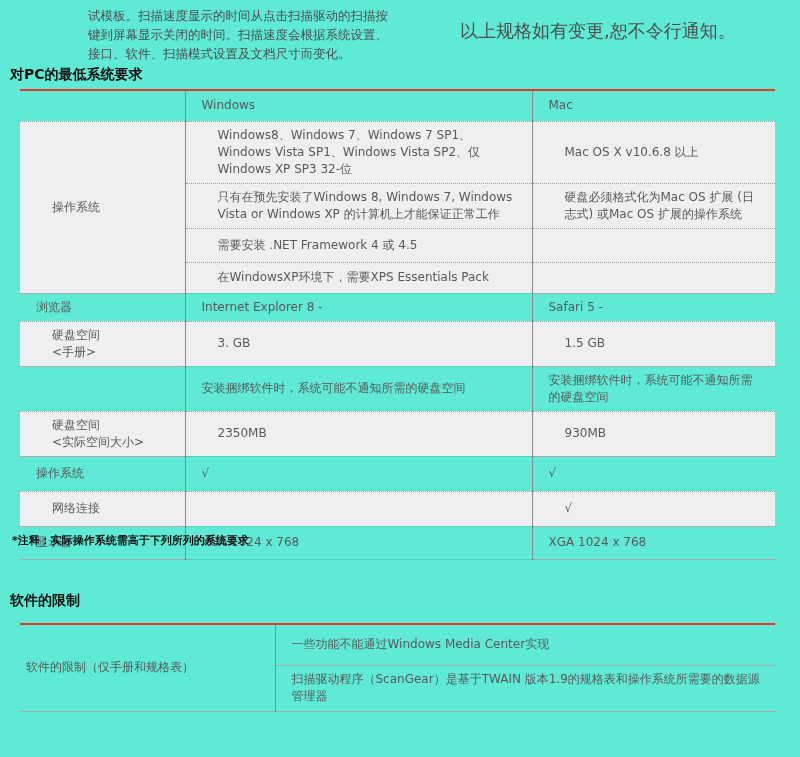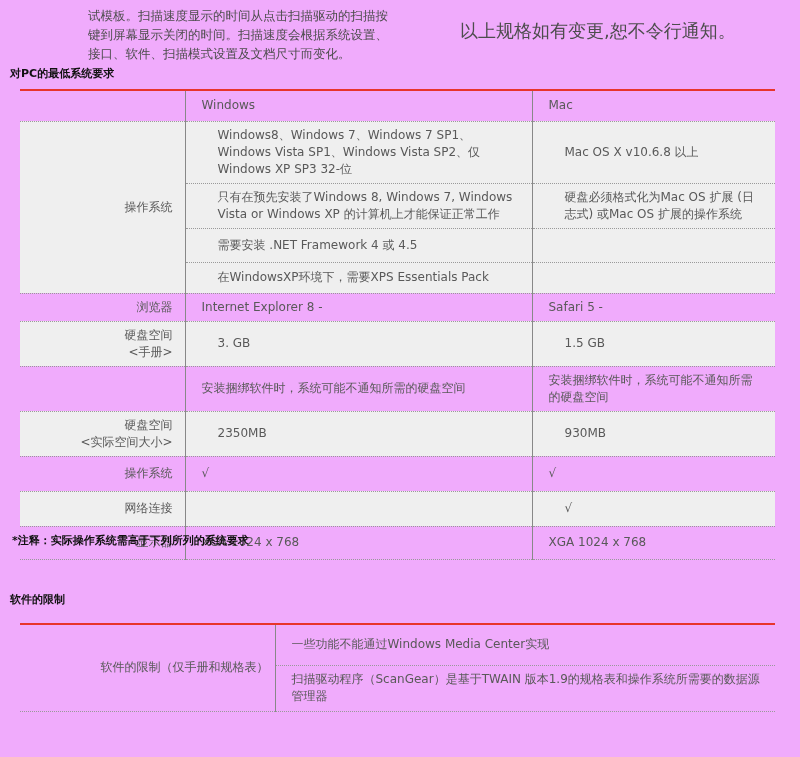--- a/index.html
+++ b/index.html
@@ -5,21 +5,21 @@
   * { margin: 0; padding: 0; box-sizing: border-box; }
   html, body { background: #ffffff; }
   body {
     font-family: "DejaVu Sans", "Liberation Sans", sans-serif;
     color: #595959;
   }
   .page {
     position: relative;
     width: 800px;
     height: 757px;
-    background: #f0abfc;
+    background: #5eead4;
     overflow: hidden;
   }
   .intro-left {
     position: absolute;
     left: 88px; top: 6px;
     width: 312px;
     font-size: 12.5px;
     line-height: 19px;
     color: #4d4d4d;
   }
@@ -27,21 +27,21 @@
     position: absolute;
     left: 460px; top: 21px;
     width: 320px;
     font-size: 18px;
     line-height: 19px;
     color: #4d4d4d;
   }
   .section-title {
     position: absolute;
     left: 10px;
-    font-size: 11px;
+    font-size: 14px;
     font-weight: bold;
     color: #111111;
   }
   .section-title.s1 { top: 66px; }
   .section-title.s2 { top: 592px; }
 
   table.spec {
     position: absolute;
     left: 20px;
     border-collapse: collapse;
@@ -55,22 +55,22 @@
   table.spec td {
     vertical-align: middle;
     padding: 5px 12px 5px 16px;
     line-height: 17px;
     color: #595959;
     border-bottom: 1px dotted #9a9a9a;
     word-wrap: break-word;
   }
   table.spec td.vline { border-left: 1px solid #888888; }
   table.spec td.shade { background: #efefef; padding-left: 32px; }
-  .label-cell { padding-left: 18px; text-align: right; }
-  .lim .label-cell { text-align: right; padding-left: 6px; padding-right: 6px; color: #595959; }
+  .label-cell { padding-left: 18px; }
+  .lim .label-cell { text-align: left; padding-left: 6px; padding-right: 6px; color: #595959; }
 
   .note-line {
     position: absolute;
     left: 12px; top: 533px;
     font-size: 11px;
     font-weight: bold;
     color: #111111;
   }
   .sub-label { display: block; }
 </style>

